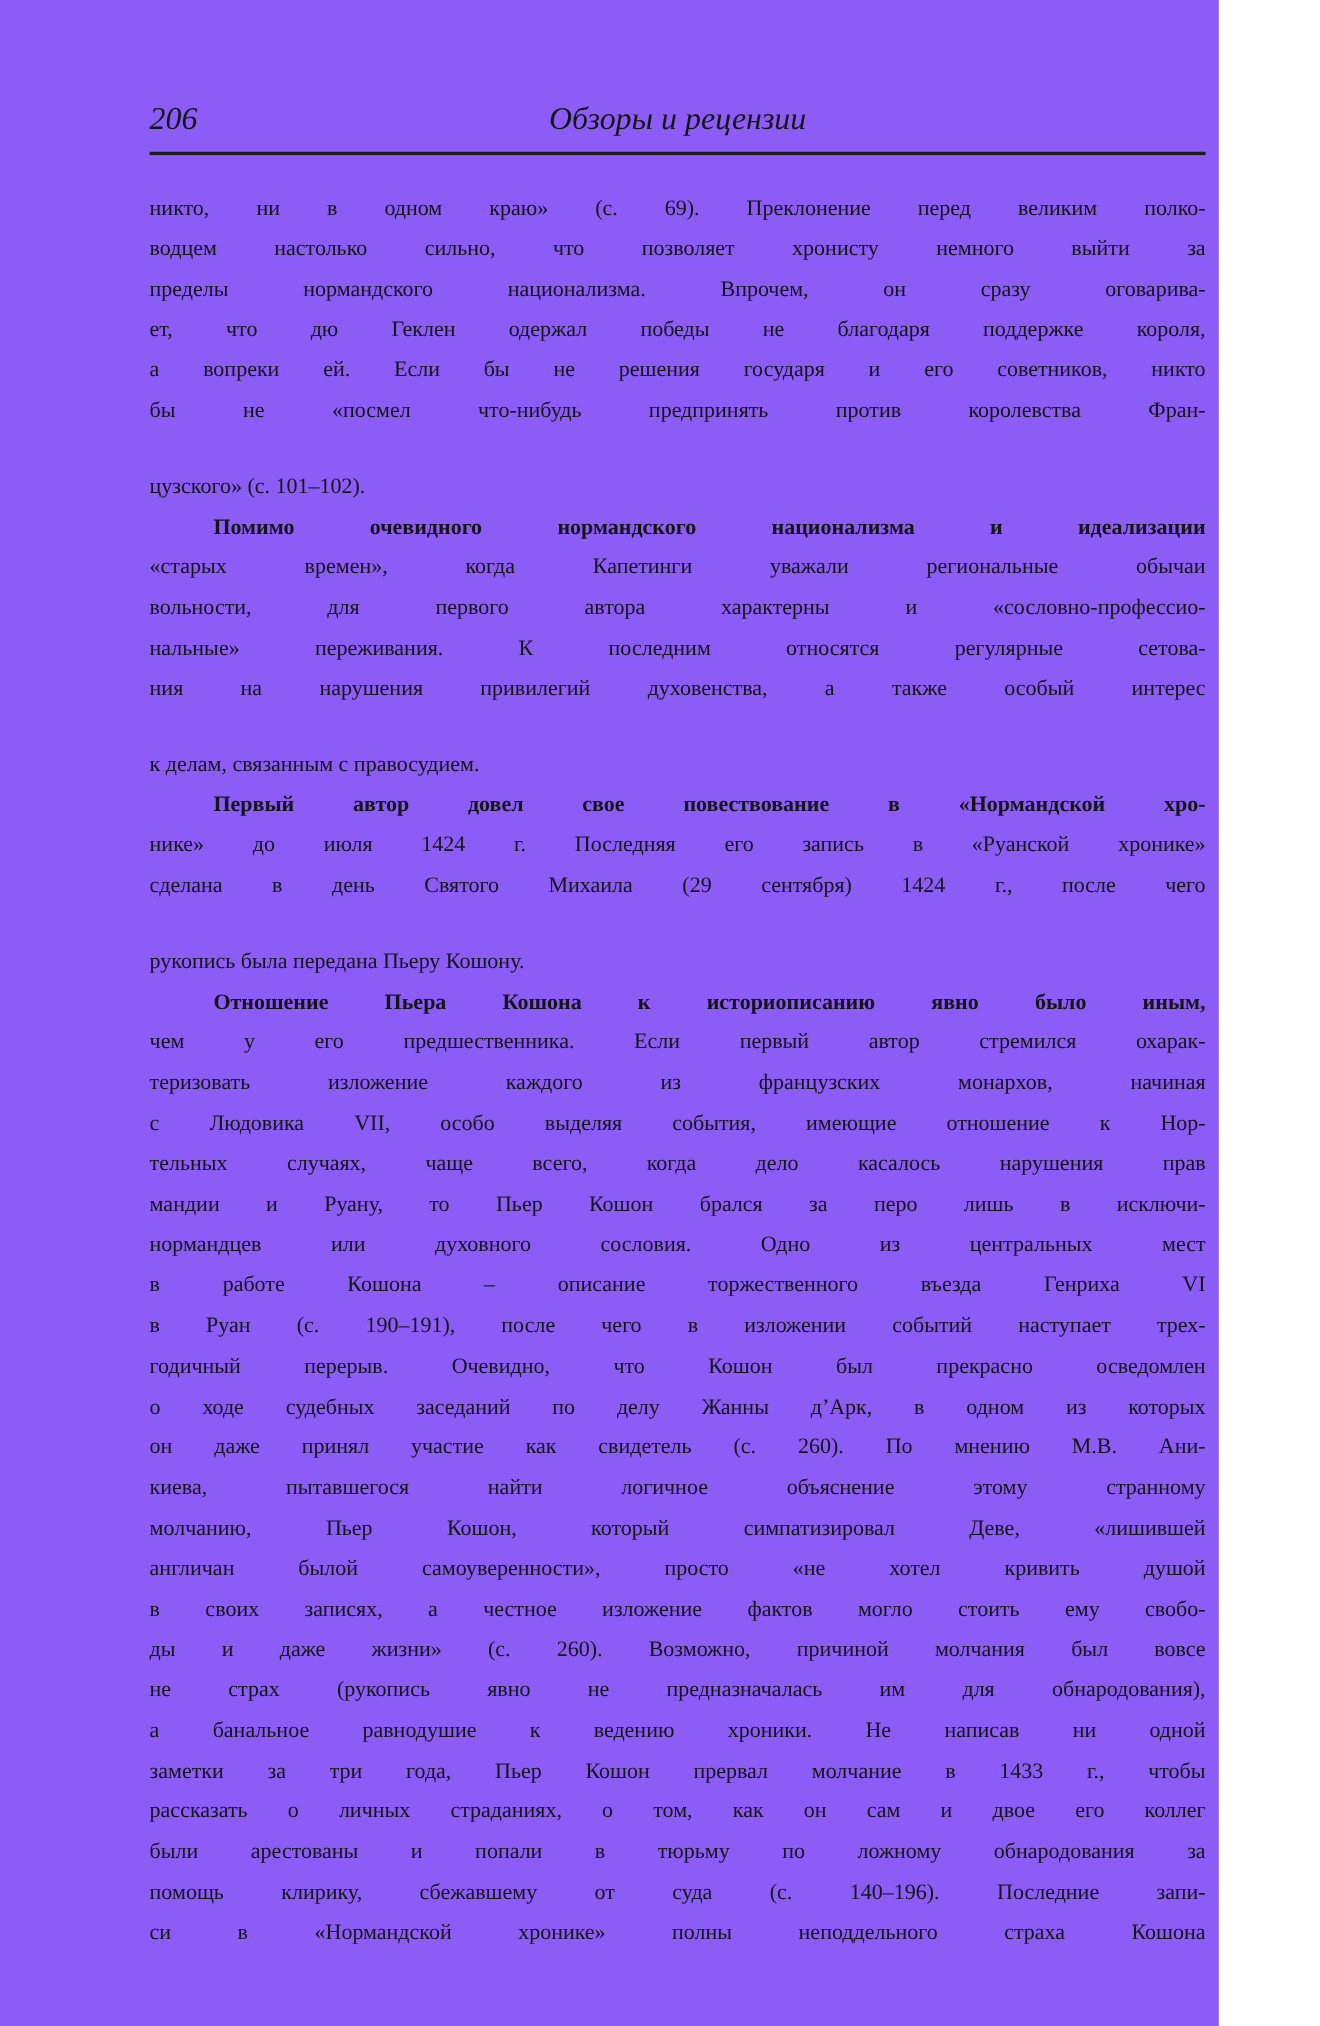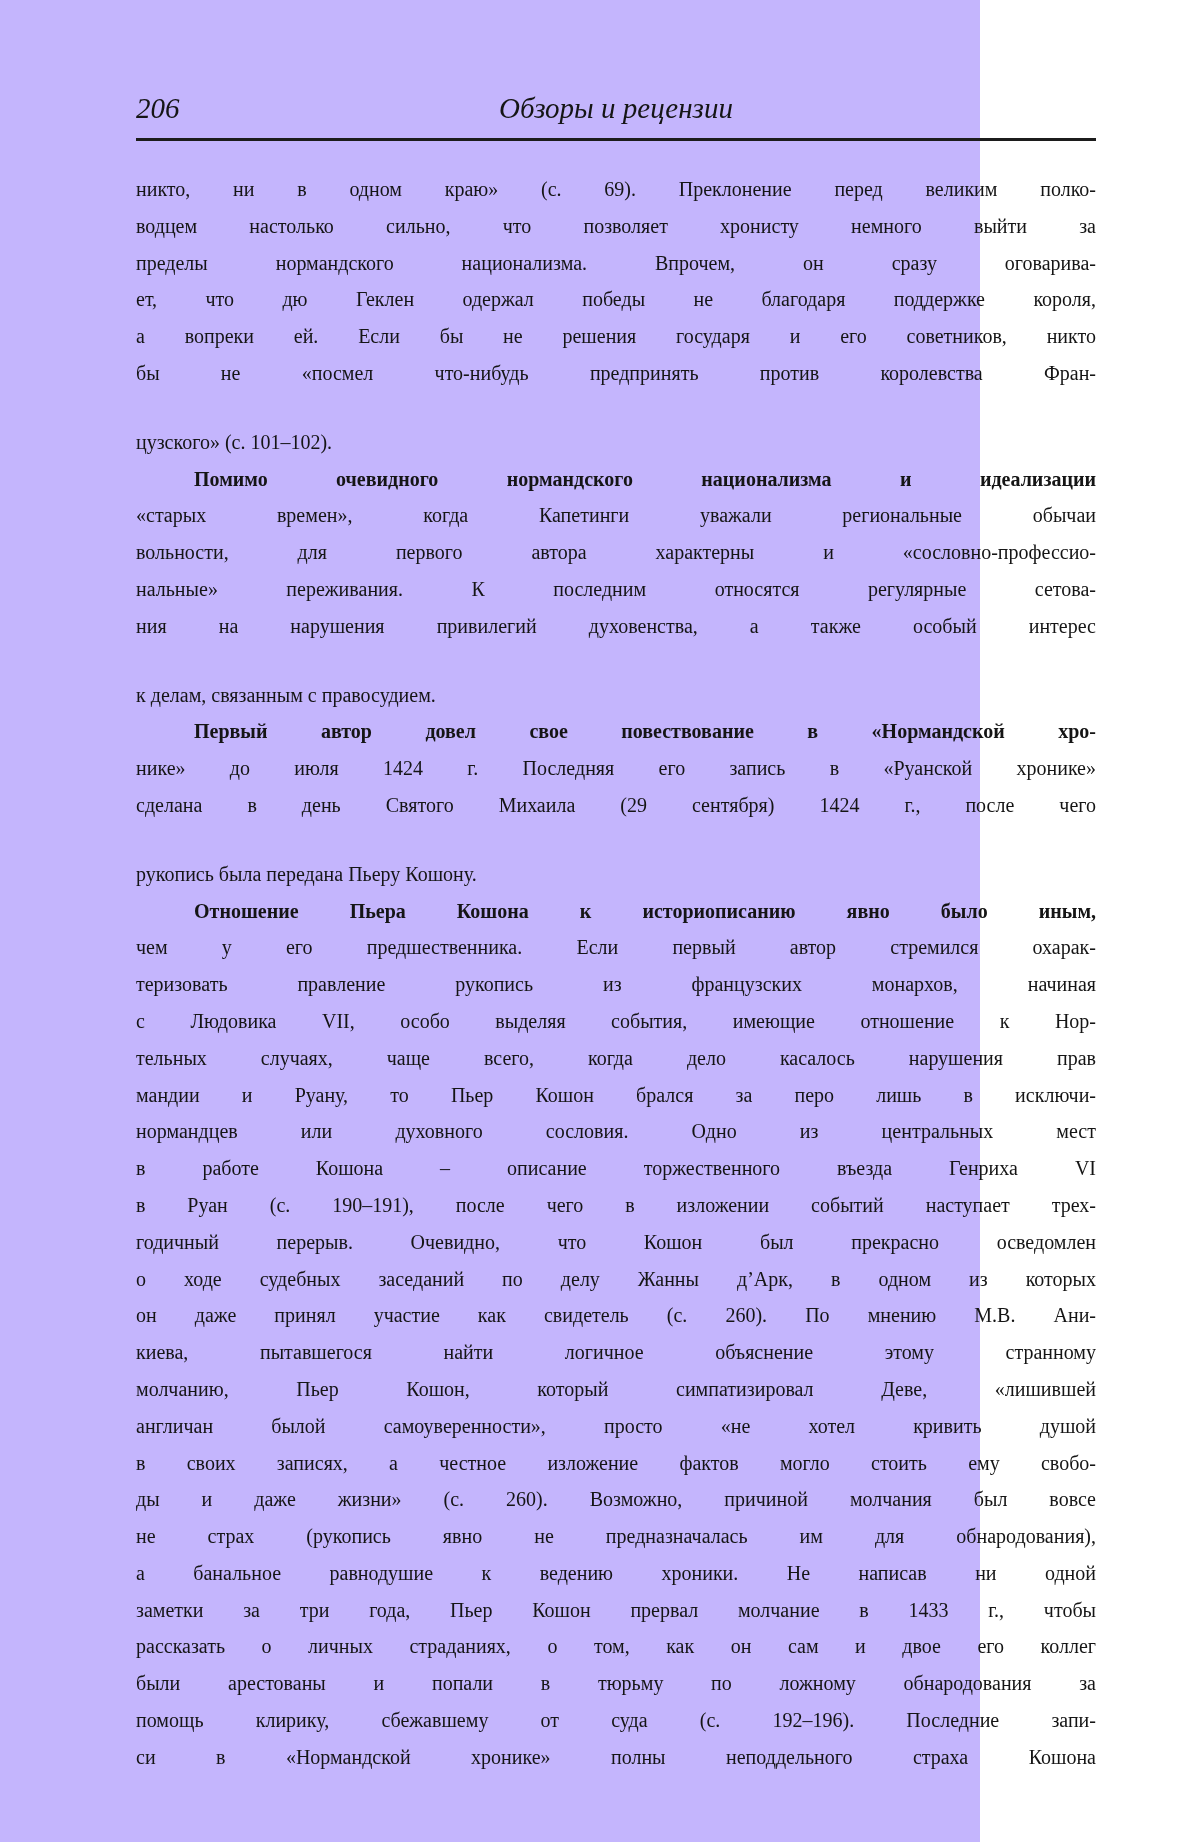--- a/index.html
+++ b/index.html
@@ -9,23 +9,23 @@
   }
   body {
     width: 1200px;
     height: 1842px;
     overflow: hidden;
     font-family: "Liberation Serif", "DejaVu Serif", serif;
     color: #151515;
   }
   .page {
     position: relative;
-    width: 980px;
+    width: 1108px;
     height: 1842px;
-    background: #c4b5fd;
+    background: #8b5cf6;
   }
   .text-block {
     position: absolute;
     left: 136px;
     top: 0;
     width: 960px;
   }
   .running-header {
     position: relative;
     margin-top: 90px;
@@ -105,39 +105,39 @@
         </div>
         <div class="paragraph indent">
           <div class="line">Первый автор довел свое повествование в «Нормандской хро-</div>
           <div class="line">нике» до июля 1424 г. Последняя его запись в «Руанской хронике»</div>
           <div class="line">сделана в день Святого Михаила (29 сентября) 1424 г., после чего</div>
           <div class="line para-end">рукопись была передана Пьеру Кошону.</div>
         </div>
         <div class="paragraph indent">
           <div class="line">Отношение Пьера Кошона к историописанию явно было иным,</div>
           <div class="line">чем у его предшественника. Если первый автор стремился охарак-</div>
-          <div class="line">теризовать правление рукопись из французских монархов, начиная</div>
+          <div class="line">теризовать изложение каждого из французских монархов, начиная</div>
           <div class="line">с Людовика VII, особо выделяя события, имеющие отношение к Нор-</div>
           <div class="line">тельных случаях, чаще всего, когда дело касалось нарушения прав</div>
           <div class="line">мандии и Руану, то Пьер Кошон брался за перо лишь в исключи-</div>
           <div class="line">нормандцев или духовного сословия. Одно из центральных мест</div>
           <div class="line">в работе Кошона – описание торжественного въезда Генриха VI</div>
           <div class="line">в Руан (с. 190–191), после чего в изложении событий наступает трех-</div>
           <div class="line">годичный перерыв. Очевидно, что Кошон был прекрасно осведомлен</div>
           <div class="line">о ходе судебных заседаний по делу Жанны д’Арк, в одном из которых</div>
           <div class="line">он даже принял участие как свидетель (с. 260). По мнению М.В. Ани-</div>
           <div class="line">киева, пытавшегося найти логичное объяснение этому странному</div>
           <div class="line">молчанию, Пьер Кошон, который симпатизировал Деве, «лишившей</div>
           <div class="line">англичан былой самоуверенности», просто «не хотел кривить душой</div>
           <div class="line">в своих записях, а честное изложение фактов могло стоить ему свобо-</div>
           <div class="line">ды и даже жизни» (с. 260). Возможно, причиной молчания был вовсе</div>
           <div class="line">не страх (рукопись явно не предназначалась им для обнародования),</div>
           <div class="line">а банальное равнодушие к ведению хроники. Не написав ни одной</div>
           <div class="line">заметки за три года, Пьер Кошон прервал молчание в 1433 г., чтобы</div>
           <div class="line">рассказать о личных страданиях, о том, как он сам и двое его коллег</div>
           <div class="line">были арестованы и попали в тюрьму по ложному обнародования за</div>
-          <div class="line">помощь клирику, сбежавшему от суда (с. 192–196). Последние запи-</div>
+          <div class="line">помощь клирику, сбежавшему от суда (с. 140–196). Последние запи-</div>
           <div class="line">си в «Нормандской хронике» полны неподдельного страха Кошона</div>
         </div>
       </div>
 
   </div>
 </div>
 
 </body></html>

